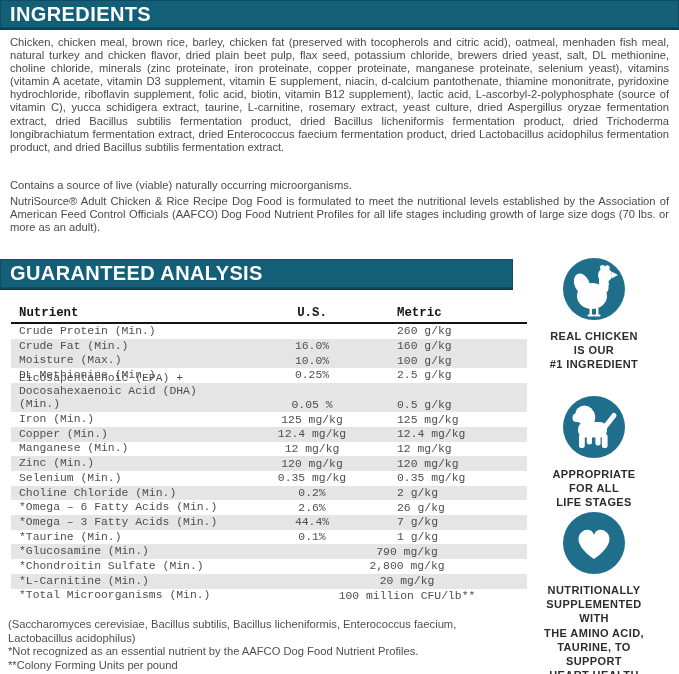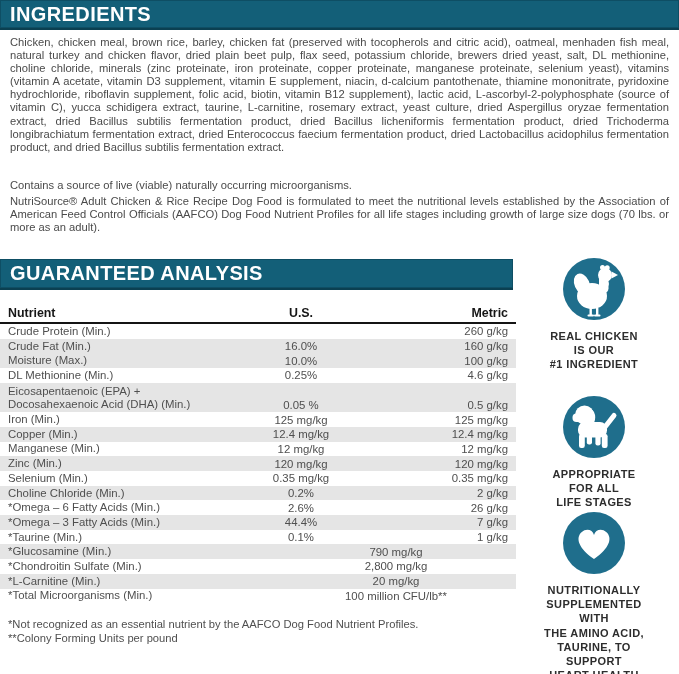--- a/index.html
+++ b/index.html
@@ -30,35 +30,35 @@
   #ga-banner{top:259px;width:513px;height:31px;}
 
   .para{
     position:absolute;left:10px;width:659px;color:var(--body-text);
     font-size:11.2px;line-height:13.1px;margin:0;
   }
   #ing-body{top:36px;text-align:justify;}
   #contains-note{top:179px;}
   #aafco-note{top:195px;text-align:justify;}
 
-  #ga-table{position:absolute;left:0;top:304px;width:516px;}
+  #ga-table{position:absolute;left:11px;top:304px;width:516px;font-family:Liberation Mono, monospace;}
   .thead{
     display:flex;align-items:flex-end;height:16px;padding-bottom:2px;
     border-bottom:2.5px solid #141414;
     font-weight:700;font-size:12.4px;color:var(--ink);
   }
   .row{
     display:flex;align-items:center;height:14.7px;
     font-size:11.4px;color:var(--table-text);
   }
   .row.shaded{background:var(--stripe);}
   .row.two-line{height:28.5px;align-items:flex-end;padding-bottom:1px;box-sizing:content-box;}
   .c-name{flex:1;padding-left:8px;white-space:pre-line;line-height:13px;}
   .c-us{width:170px;text-align:center;}
-  .c-metric{width:130px;text-align:right;padding-right:8px;box-sizing:border-box;}
+  .c-metric{width:130px;text-align:left;padding-right:8px;box-sizing:border-box;}
   .c-span{width:300px;text-align:center;position:relative;left:30px;}
 
   #footnotes{
     position:absolute;left:8px;top:618px;width:458px;
     font-size:11.2px;line-height:13.6px;color:var(--table-text);
   }
   #footnotes p{margin:0;}
 
   #badges{position:absolute;left:530px;top:258px;width:128px;height:416px;}
   .badge{position:absolute;left:0;width:128px;text-align:center;}
@@ -106,21 +106,21 @@
         <div class="c-metric">160 g/kg</div>
       </div>
       <div class="row shaded">
         <div class="c-name">Moisture (Max.)</div>
         <div class="c-us">10.0%</div>
         <div class="c-metric">100 g/kg</div>
       </div>
       <div class="row">
         <div class="c-name">DL Methionine (Min.)</div>
         <div class="c-us">0.25%</div>
-        <div class="c-metric">4.6 g/kg</div>
+        <div class="c-metric">2.5 g/kg</div>
       </div>
       <div class="row shaded two-line">
         <div class="c-name">Eicosapentaenoic (EPA) +
 Docosahexaenoic Acid (DHA) (Min.)</div>
         <div class="c-us">0.05 %</div>
         <div class="c-metric">0.5 g/kg</div>
       </div>
       <div class="row">
         <div class="c-name">Iron (Min.)</div>
         <div class="c-us">125 mg/kg</div>
@@ -179,20 +179,21 @@
         <div class="c-span">20 mg/kg</div>
       </div>
       <div class="row">
         <div class="c-name">*Total Microorganisms (Min.)</div>
         <div class="c-span">100 million CFU/lb**</div>
       </div>
     </div>
 </div>
 
 <div id="footnotes">
+  <p>(Saccharomyces cerevisiae, Bacillus subtilis, Bacillus licheniformis, Enterococcus faecium, Lactobacillus acidophilus)</p>
   <p>*Not recognized as an essential nutrient by the AAFCO Dog Food Nutrient Profiles.</p>
   <p>**Colony Forming Units per pound</p>
 </div>
 
 <div id="badges">
 
   <div class="badge" id="badge-chicken">
     <svg viewBox="0 0 62 62" aria-hidden="true">
       <circle class="badge-circle" cx="31" cy="31" r="31"></circle>
       <ellipse class="glyph" cx="29" cy="38" rx="15" ry="13"></ellipse>

